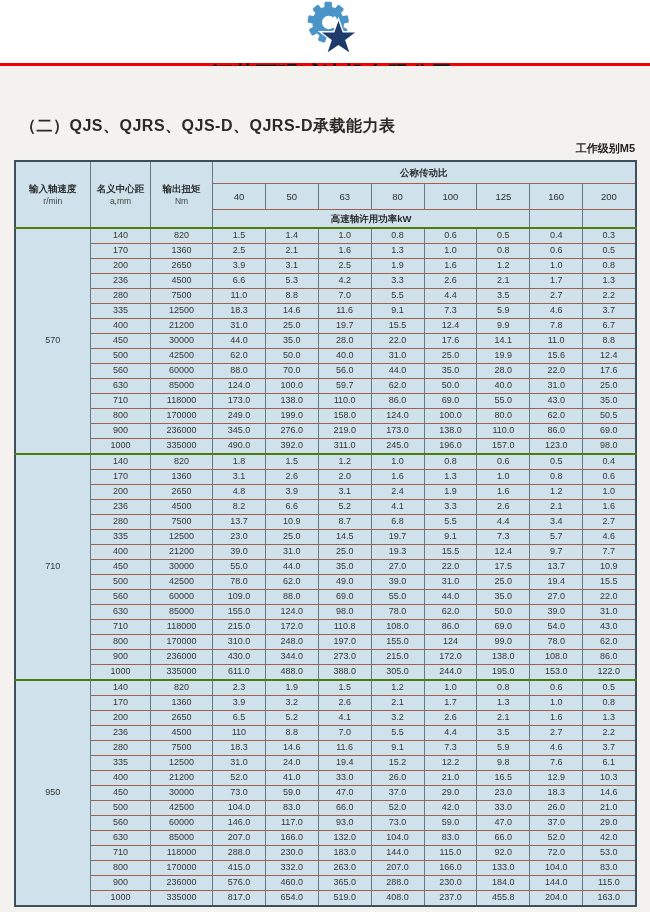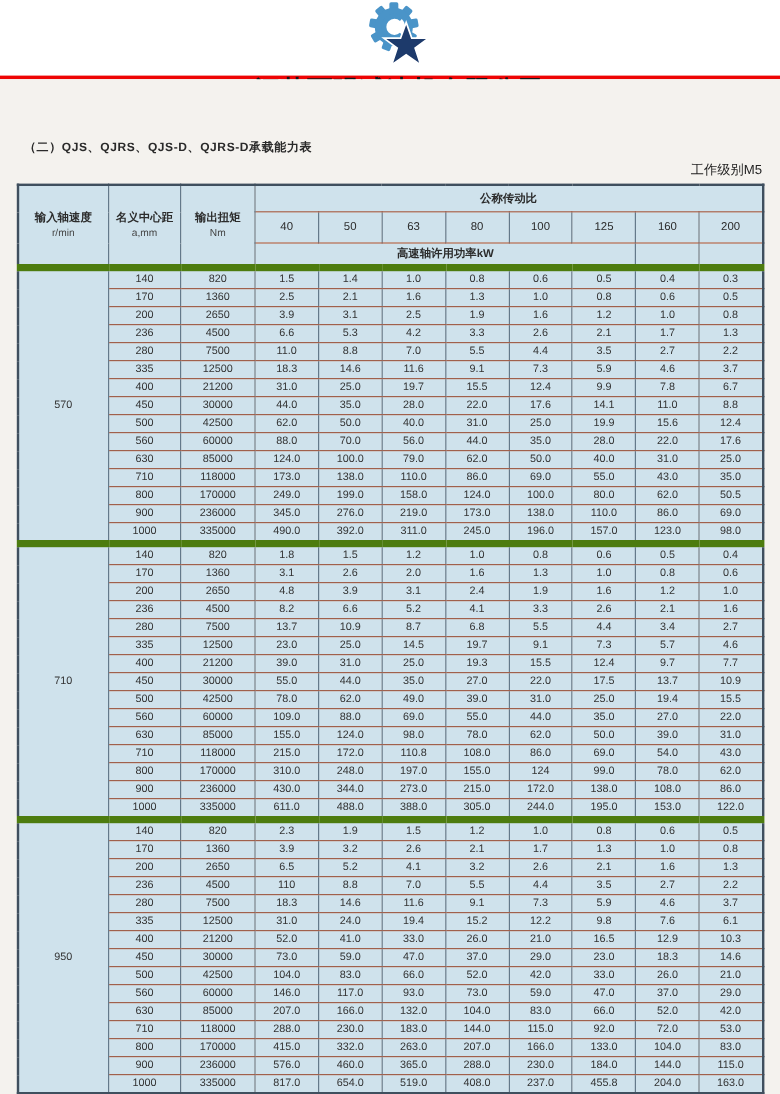--- a/index.html
+++ b/index.html
@@ -14,43 +14,43 @@
   }
   .logo{width:56px;height:56px;flex:0 0 auto;}
   .company-name{
     font-size:21px;font-weight:bold;color:#151515;margin-left:4px;letter-spacing:1px;
   }
   .red-bar{height:3px;background:#ee0404;}
   .content{
     background:#f4f2ee;height:846px;box-sizing:border-box;position:relative;
   }
   .section-title{
-    padding:50px 0 0 20px;font-size:10px;font-weight:bold;color:#2a2a2a;letter-spacing:.5px;
+    padding:50px 0 0 20px;font-size:16px;font-weight:bold;color:#2a2a2a;letter-spacing:.5px;
   }
   .work-level{
-    text-align:right;padding-right:15px;margin-top:4px;font-size:11px;color:#222;font-weight:normal;
+    text-align:right;padding-right:15px;margin-top:4px;font-size:11px;color:#222;font-weight:bold;
   }
   table.cap{
     width:623px;margin:4px auto 0;border-collapse:collapse;table-layout:fixed;
     border:2px solid #3f4f5e;
   }
   table.cap td{
     background:#cfe2ec;color:#333;text-align:center;vertical-align:middle;
     font-size:9px;line-height:1.05;padding:0;height:14px;
     border-left:1px solid #64798a;border-right:1px solid #64798a;
     border-top:1px solid #a0604c;border-bottom:1px solid #a0604c;
     overflow:hidden;white-space:nowrap;
   }
   table.cap td.hdr{font-size:9.5px;color:#2c2c2c;}
   tr.h1 td{height:21px;font-weight:bold;}
   tr.h2 td{height:25px;}
   tr.h3 td{height:17px;font-weight:bold;}
   td.left-hdr{font-weight:bold;}
   td.left-hdr .unit{font-weight:normal;font-size:8.5px;color:#444;display:block;margin-top:3px;}
-  tr.block-start td{border-top:6px solid #4d7c0f;}
+  tr.block-start td{border-top:2px solid #4d7c0f;}
   td.speed-cell{font-size:10px;color:#333;background:#cfe2ec;}
 </style>
 </head>
 <body>
 
 <div class="site-header">
   <span>
     <svg class="logo" viewBox="0 0 60 60">
 
       <g fill="#4a94c8">
@@ -238,21 +238,21 @@
           <td>35.0</td>
           <td>28.0</td>
           <td>22.0</td>
           <td>17.6</td>
         </tr>
         <tr>
           <td>630</td>
           <td>85000</td>
           <td>124.0</td>
           <td>100.0</td>
-          <td>79.0</td>
+          <td>59.7</td>
           <td>62.0</td>
           <td>50.0</td>
           <td>40.0</td>
           <td>31.0</td>
           <td>25.0</td>
         </tr>
         <tr>
           <td>710</td>
           <td>118000</td>
           <td>173.0</td>

